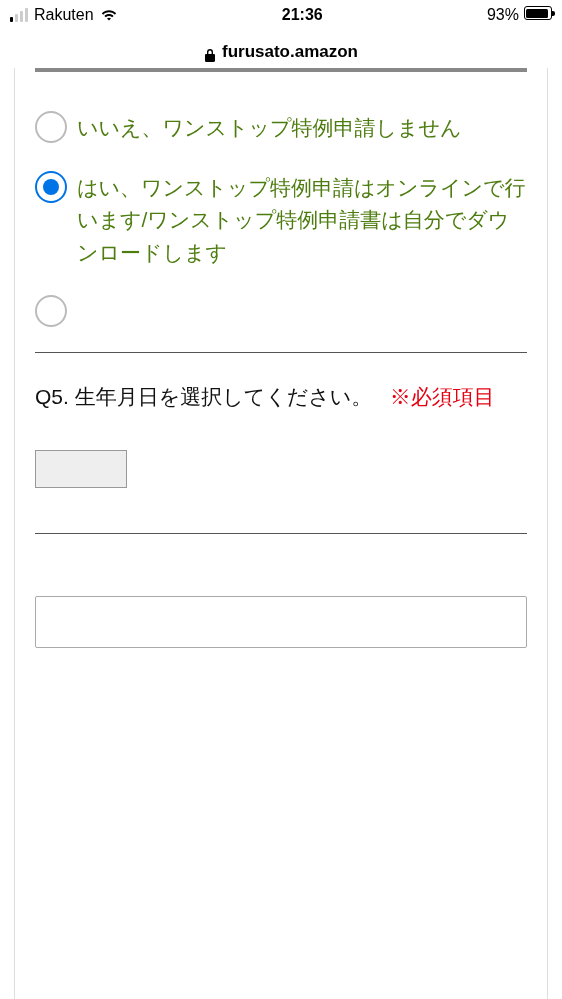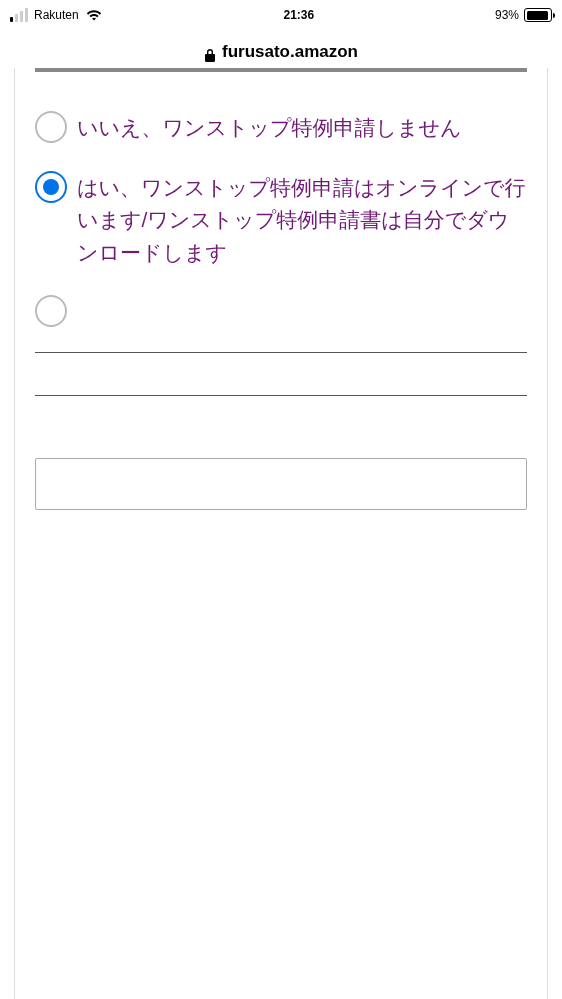--- a/index.html
+++ b/index.html
@@ -1,21 +1,21 @@
 <!DOCTYPE html>
 <html><head>
   <meta charset="utf-8">
   <style>
     * { margin: 0; padding: 0; box-sizing: border-box; }
     html, body { width: 562px; height: 999px; font-family: -apple-system, "Hiragino Sans", sans-serif; background: #fff; overflow: hidden; }
 
     
-    .status-bar { height: 30px; display: flex; align-items: center; justify-content: space-between; padding: 0 10px; font-size: 12px; font-weight: 500; }
+    .status-bar { height: 30px; display: flex; align-items: center; justify-content: space-between; padding: 0 10px; font-size: 16px; font-weight: 500; }
     .status-left { display: flex; align-items: center; gap: 6px; }
-    .status-right { display: flex; align-items: center; gap: 5px; }
+    .status-right { display: flex; gap: 5px; }
     .sig-bars { display: flex; align-items: flex-end; gap: 2px; }
     .sig-bars span { width: 3px; background: #ccc; border-radius: 1px; }
     .sig-bars span.on { background: #000; }
     .sig-bars span:nth-child(1){height:5px}.sig-bars span:nth-child(2){height:8px}.sig-bars span:nth-child(3){height:11px}.sig-bars span:nth-child(4){height:14px}
     .wifi { width:18px; height:14px; }
     .battery { width: 28px; height: 14px; border: 1.5px solid #000; border-radius: 3px; position: relative; display:flex; align-items:center; padding:1.5px; }
     .battery::after { content:""; position:absolute; right:-4px; top:4px; width:2.5px; height:5px; background:#000; border-radius:0 2px 2px 0; }
     .battery-fill { background:#000; height:100%; border-radius:1.5px; }
 
     
@@ -24,21 +24,21 @@
 
     
     .page { padding: 0 14px; }
     .card { border-left: 1px solid #ddd; border-right: 1px solid #ddd; padding: 0 20px; height: 937px; }
     .top-divider { height: 4px; background: #888; margin-top: 6px; }
 
     .question { font-size: 21px; line-height: 1.55; color:#111; margin-top: 30px; }
     .required { color: #e60012; }
 
     .options { margin-top: 38px; }
-    .option { display:flex; align-items:flex-start; gap: 10px; font-size: 21px; line-height: 1.55; color:#701a75; margin-bottom: 25px; cursor:pointer; }
+    .option { display:flex; align-items:flex-start; gap: 10px; font-size: 21px; line-height: 1.55; color:#4d7c0f; margin-bottom: 25px; cursor:pointer; }
     .option .label-text { flex: 1; margin-top: 2px; }
     .radio { flex-shrink:0; width: 32px; height: 32px; border-radius: 50%; border: 2px solid #bbb; background:#fff; display:flex; align-items:center; justify-content:center; margin-top:1px; }
     .radio.selected { border-color: #0073e6; }
     .radio.selected::after { content:""; width:16px; height:16px; border-radius:50%; background:#0073e6; }
 
     .hr { border:0; border-top:1px solid #555; margin-top: 18px; }
 
     .q5 { margin-top: 28px; }
     .q5 .question { display:inline; }
     .date-btn { margin-top: 36px; width: 92px; height: 38px; border: 1.5px solid #999; background: #eee; cursor:pointer; }
@@ -94,20 +94,28 @@
         <span class="radio selected"></span>
         <span class="label-text">はい、ワンストップ特例申請はオンラインで行います/ワンストップ特例申請書は自分でダウンロードします</span>
       </label>
       <label class="option">
         <span class="radio"></span>
       </label>
     </div>
 
     <hr class="hr">
 
+    <div class="q5">
+      <div class="question">
+        <span>Q5. 生年月日を選択してください。</span>
+        <span>&nbsp;</span>
+        <span class="required">※必須項目</span>
+      </div>
+      <button class="date-btn"></button>
+    </div>
 
     <hr class="hr2">
 
     <div class="q6">
       <input class="text-input" type="text" value="" style="">
     </div>
 
   </div>
 </div>
 

